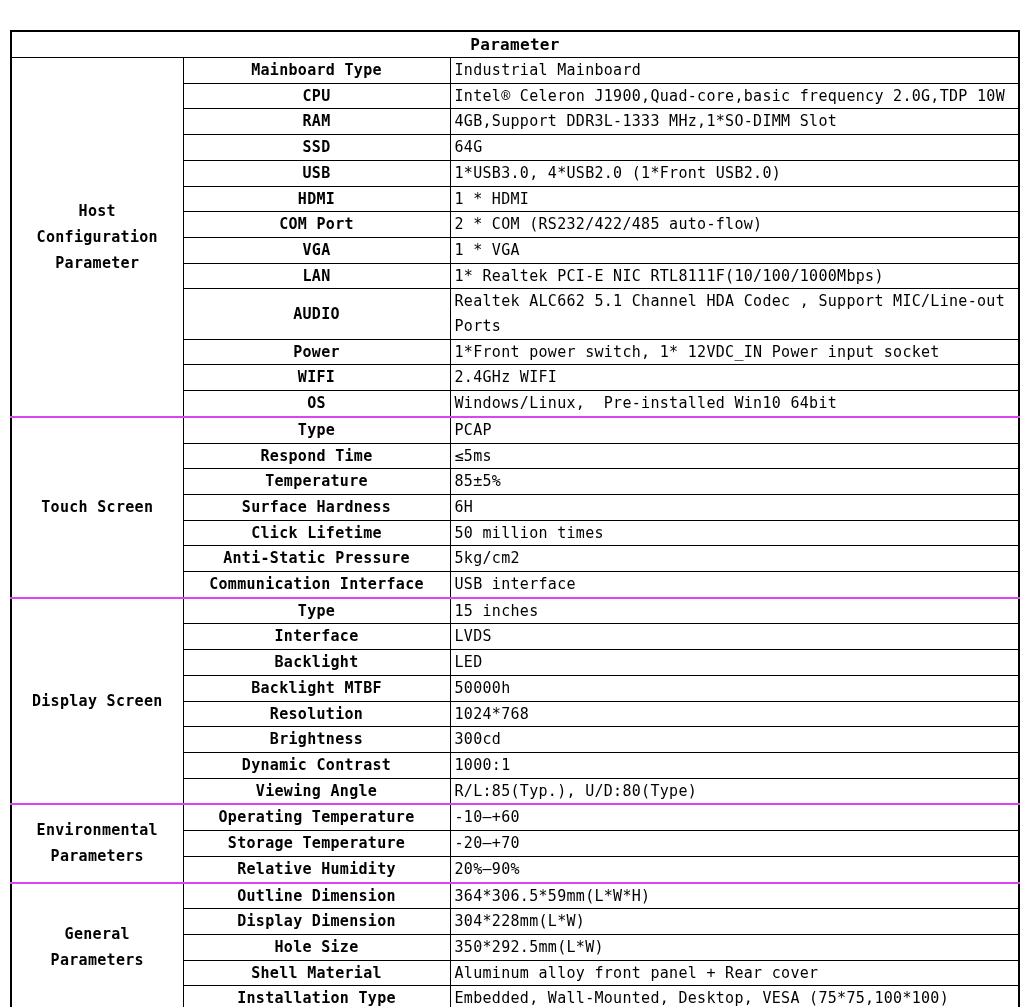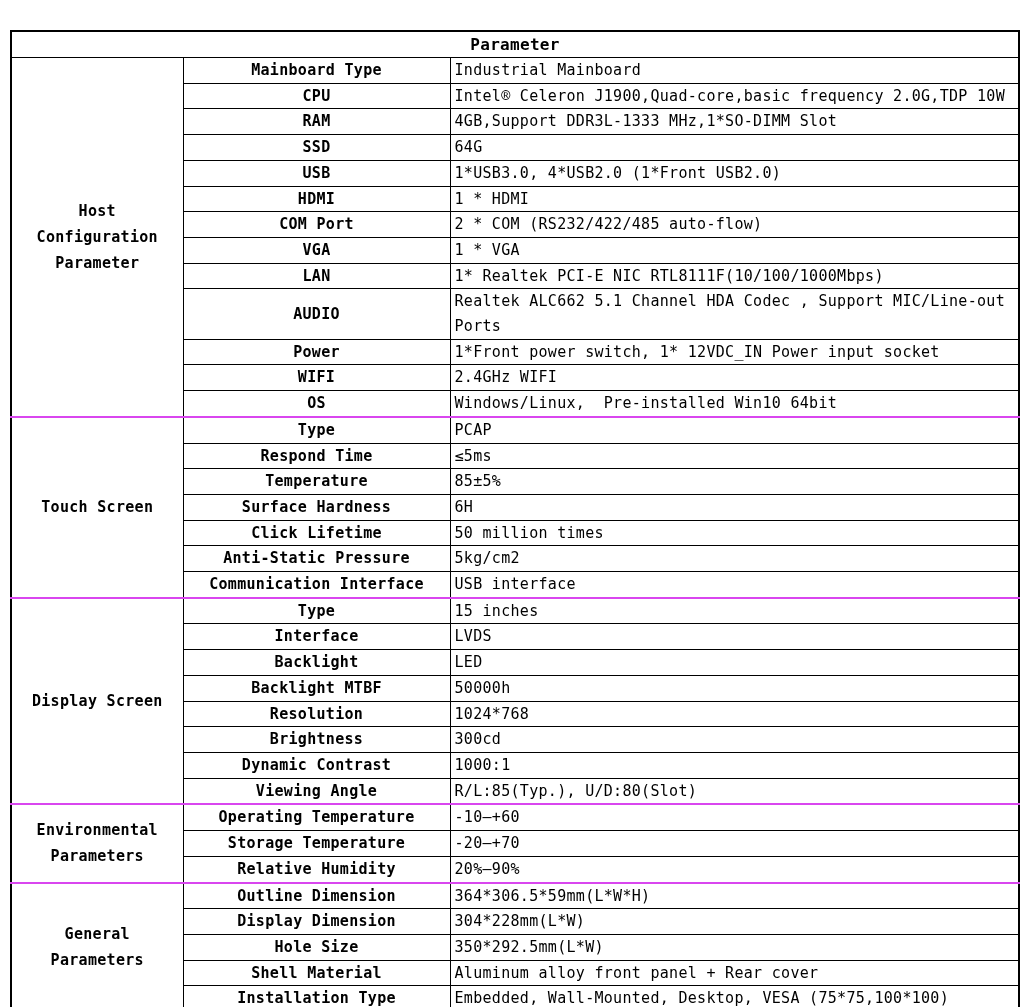--- a/index.html
+++ b/index.html
@@ -187,21 +187,21 @@
       <tr>
         <td class="name-cell">Brightness</td>
         <td class="value-cell">300cd</td>
       </tr>
       <tr>
         <td class="name-cell">Dynamic Contrast</td>
         <td class="value-cell">1000:1</td>
       </tr>
       <tr>
         <td class="name-cell">Viewing Angle</td>
-        <td class="value-cell">R/L:85(Typ.), U/D:80(Slot)</td>
+        <td class="value-cell">R/L:85(Typ.), U/D:80(Type)</td>
       </tr>
       <tr class="group-start">
         <td rowspan="3" class="group-cell">Environmental
 Parameters</td>
         <td class="name-cell">Operating Temperature</td>
         <td class="value-cell">-10—+60</td>
       </tr>
       <tr>
         <td class="name-cell">Storage Temperature</td>
         <td class="value-cell">-20—+70</td>

